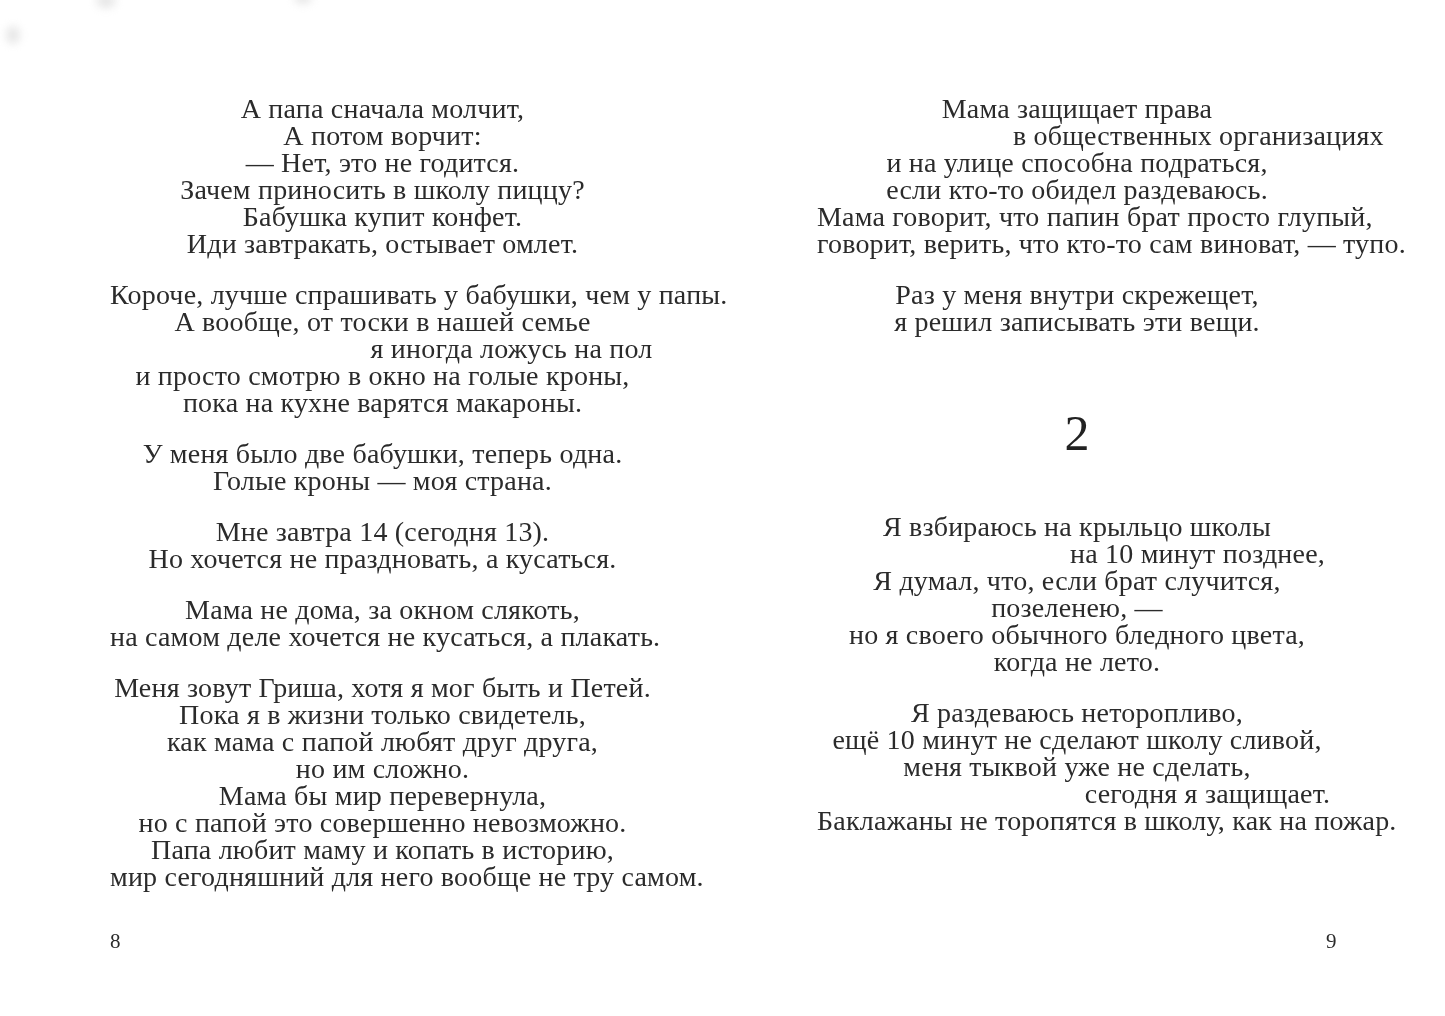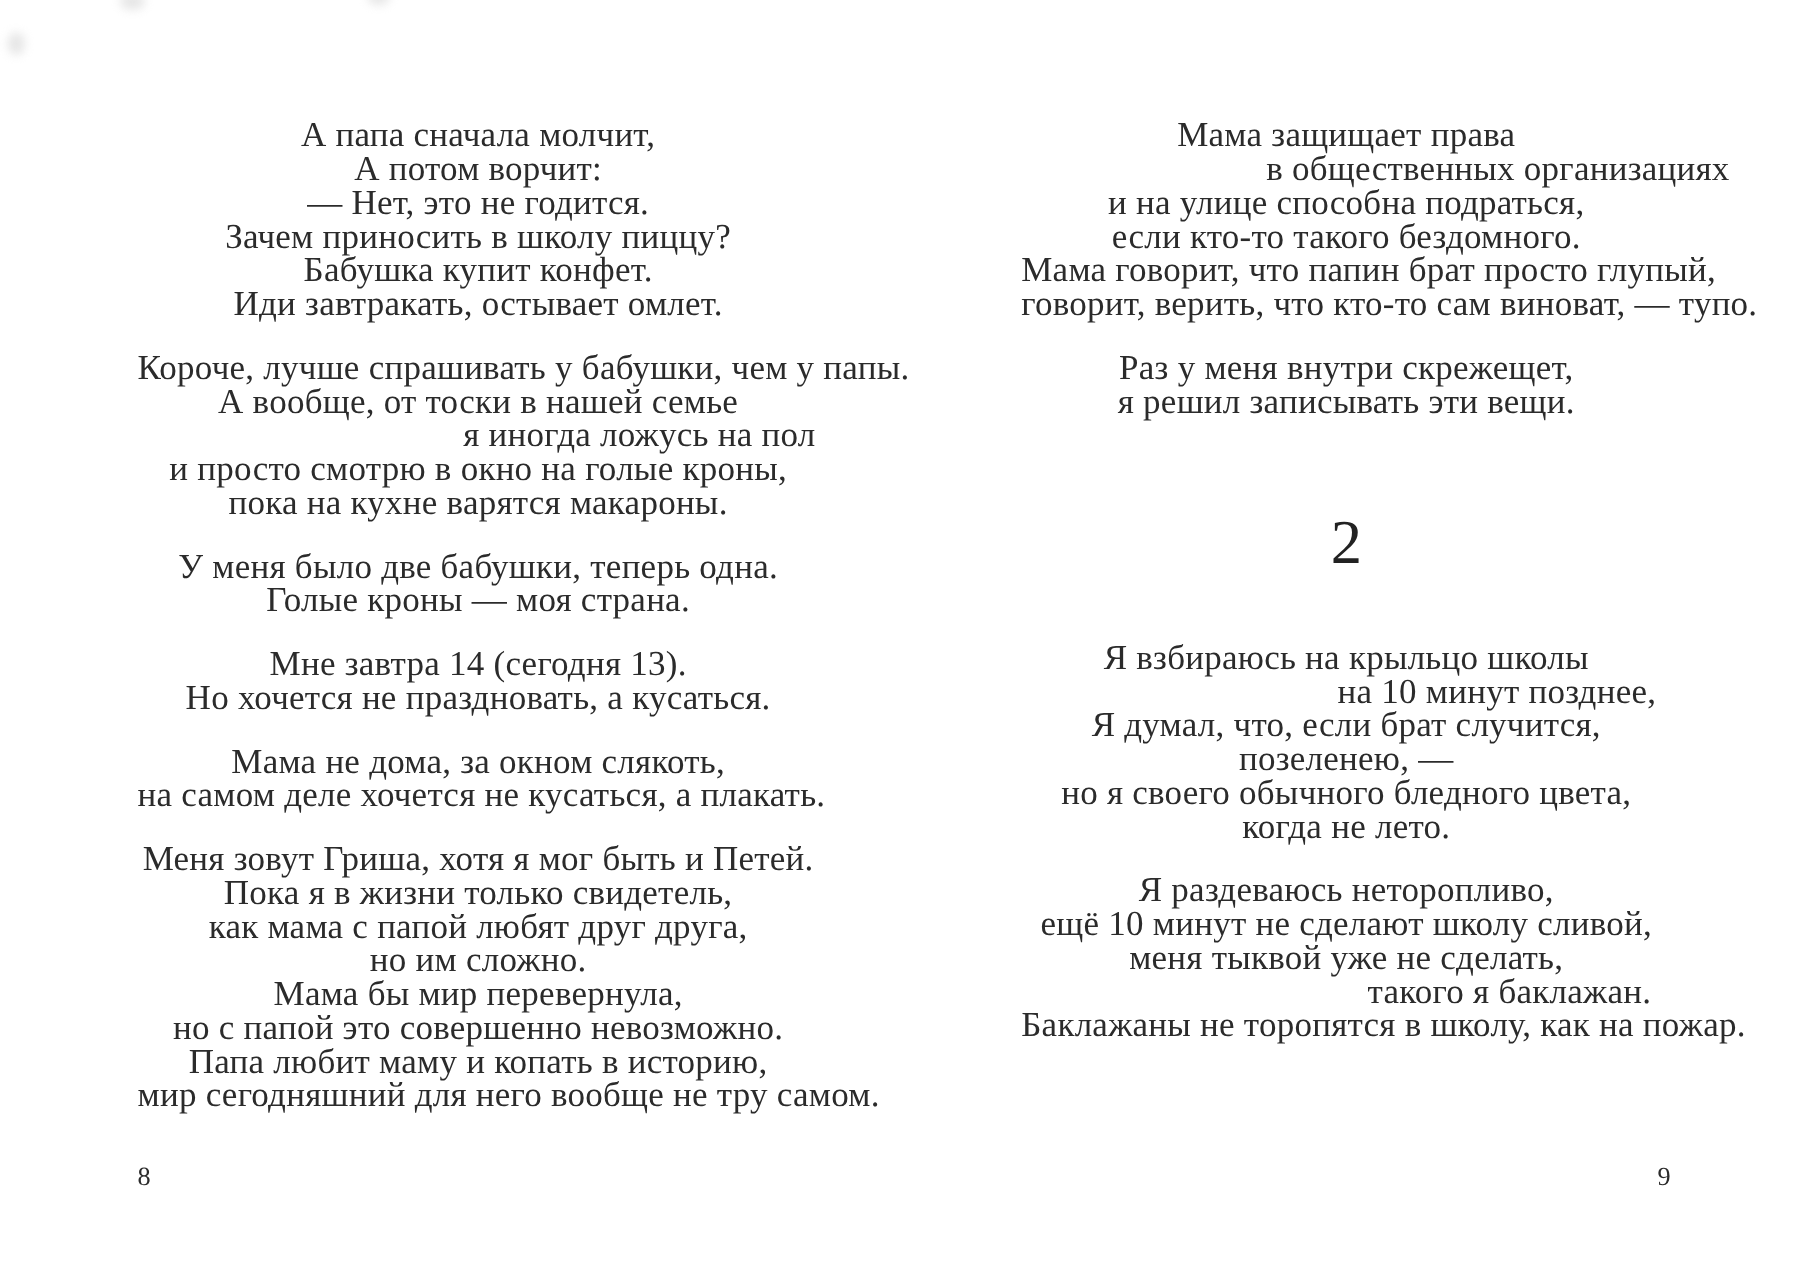--- a/index.html
+++ b/index.html
@@ -109,42 +109,42 @@
         <div class="poem-line">Папа любит маму и копать в историю,</div>
         <div class="poem-line">мир сегодняшний для него вообще не тру самом.</div>
       </div>
     </div>
 
   <div class="page page-right" id="page-right">
       <div class="stanza">
         <div class="poem-line">Мама защищает права</div>
         <div class="poem-line" style="padding-left: 196px;">в общественных организациях</div>
         <div class="poem-line">и на улице способна подраться,</div>
-        <div class="poem-line">если кто-то такого бездомного.</div>
+        <div class="poem-line">если кто-то обидел раздеваюсь.</div>
         <div class="poem-line">Мама говорит, что папин брат просто глупый,</div>
         <div class="poem-line">говорит, верить, что кто-то сам виноват, — тупо.</div>
       </div>
       <div class="stanza">
         <div class="poem-line">Раз у меня внутри скрежещет,</div>
         <div class="poem-line">я решил записывать эти вещи.</div>
       </div>
       <div class="section-heading">2</div>
       <div class="stanza">
         <div class="poem-line">Я взбираюсь на крыльцо школы</div>
         <div class="poem-line" style="padding-left: 241px;">на 10 минут позднее,</div>
         <div class="poem-line">Я думал, что, если брат случится,</div>
         <div class="poem-line">позеленею, —</div>
         <div class="poem-line">но я своего обычного бледного цвета,</div>
         <div class="poem-line">когда не лето.</div>
       </div>
       <div class="stanza">
         <div class="poem-line">Я раздеваюсь неторопливо,</div>
         <div class="poem-line">ещё 10 минут не сделают школу сливой,</div>
         <div class="poem-line">меня тыквой уже не сделать,</div>
-        <div class="poem-line" style="padding-left: 261px;">такого я баклажан.</div>
+        <div class="poem-line" style="padding-left: 261px;">сегодня я защищает.</div>
         <div class="poem-line">Баклажаны не торопятся в школу, как на пожар.</div>
       </div>
     </div>
 
   <div class="page-number page-number-left">8</div>
 
   <div class="page-number page-number-right">9</div>
 </div>
 
 </body></html>

